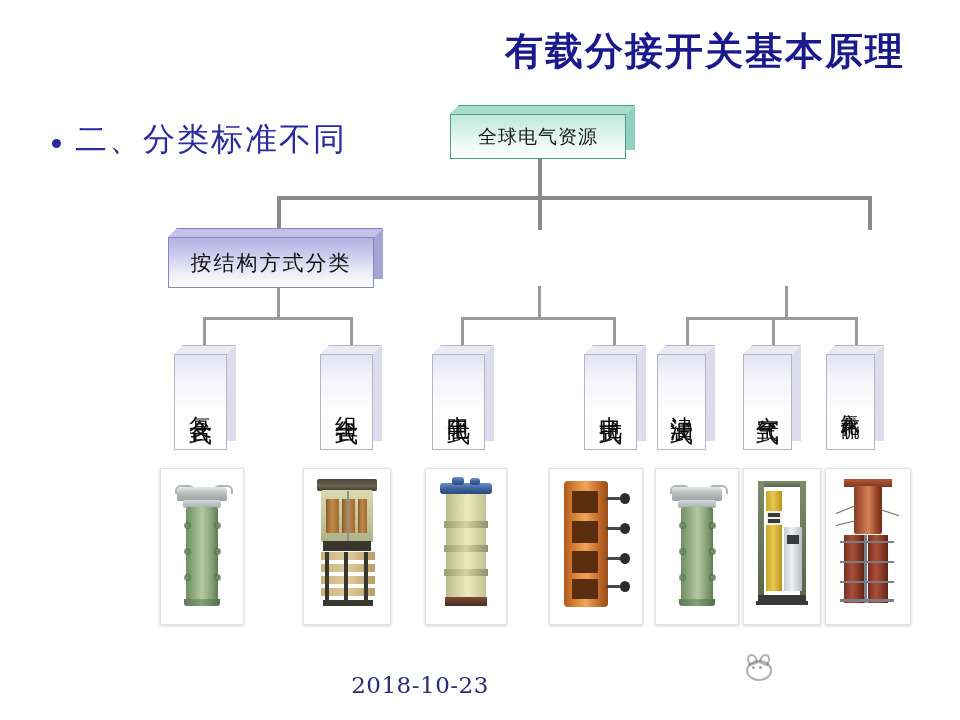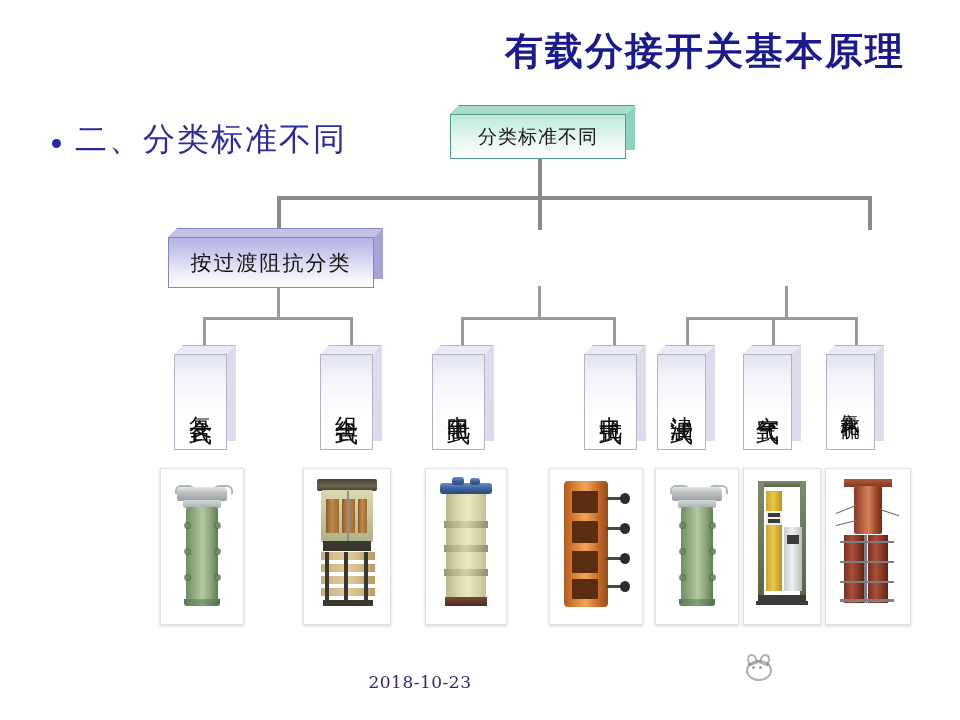--- a/index.html
+++ b/index.html
@@ -371,21 +371,21 @@
   }
 
   
   .date-text {
     position: absolute;
     left: 330px;
     top: 672px;
     width: 180px;
     text-align: center;
     font-family: "DejaVu Serif", "Liberation Serif", serif;
-    font-size: 17px;
+    font-size: 23px;
     color: #2b2b7a;
     letter-spacing: 0.5px;
   }
 
   .wm-wrap {
     position: absolute;
     left: 660px;
     top: 652px;
     width: 300px;
     height: 68px;
@@ -479,29 +479,29 @@
   <div class="conn thin v" style="left:785px; top:286px; height:33px;"></div>
   <div class="conn thin h" style="left:686px; top:317px; width:172px;"></div>
   <div class="conn thin v" style="left:686px; top:317px; height:30px;"></div>
   <div class="conn thin v" style="left:772px; top:317px; height:30px;"></div>
   <div class="conn thin v" style="left:855px; top:317px; height:30px;"></div>
 
   <div class="box3d box-green" style="left:450px; top:105px; width:185px; height:54px;">
     <div class="top"></div>
     <div class="side"></div>
     <div class="face">
-      <span class="label">分类标准不同</span>
+      <span class="label">全球电气资源</span>
     </div>
   </div>
 
   <div class="box3d box-purple" style="left:168px; top:228px; width:215px; height:60px;">
     <div class="top"></div>
     <div class="side"></div>
     <div class="face">
-      <span class="label">按过渡阻抗分类</span>
+      <span class="label">按结构方式分类</span>
     </div>
   </div>
 
 
 
   <div class="box3d box-leaf" style="left:174px; top:345px; width:62px; height:105px;">
     <div class="top"></div>
     <div class="side"></div>
     <div class="face">
       <span class="label">复合式</span>

